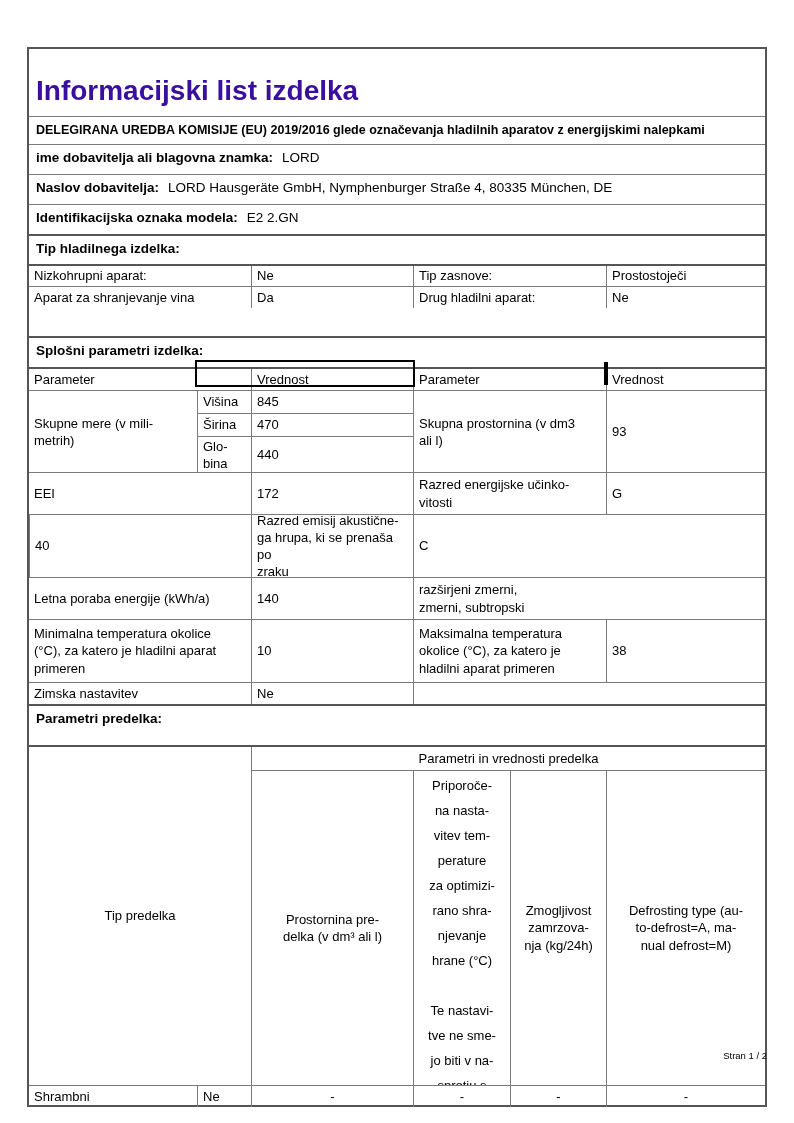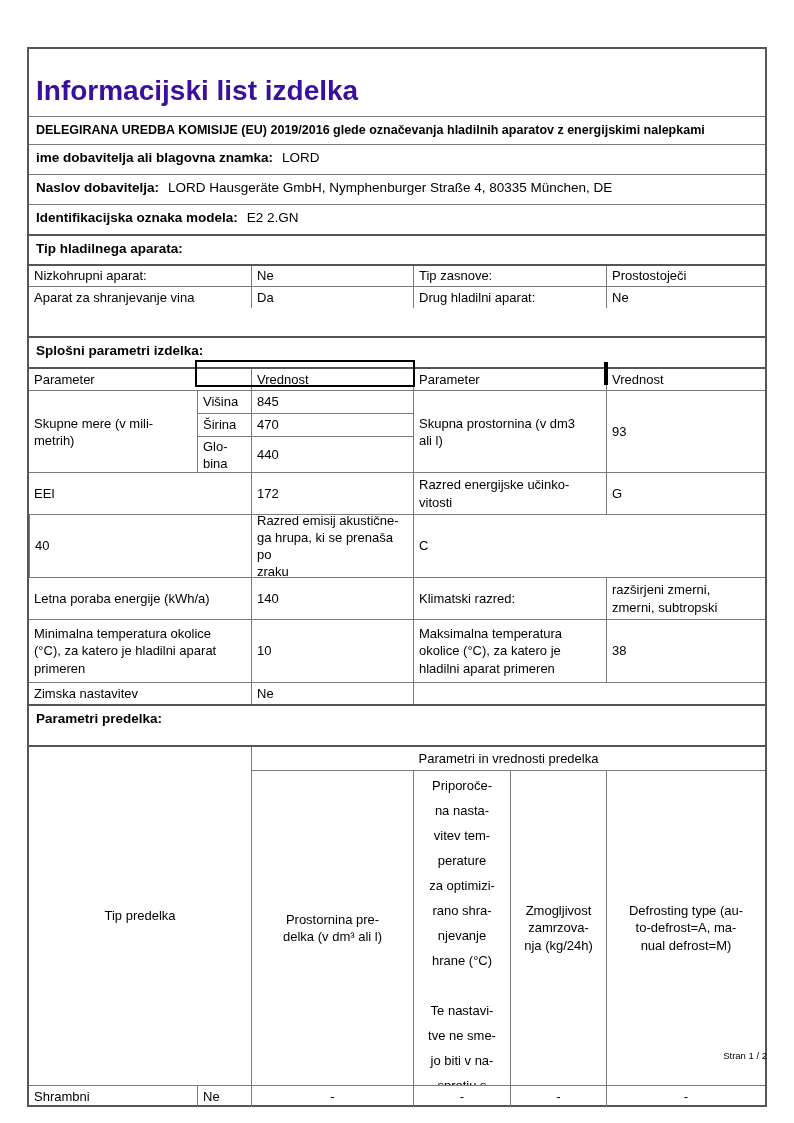--- a/index.html
+++ b/index.html
@@ -86,21 +86,21 @@
   </div>
   <div class="r kv">
     <span class="lbl">Naslov dobavitelja:</span>
     <span class="val">LORD Hausgeräte GmbH, Nymphenburger Straße 4, 80335 München, DE</span>
   </div>
   <div class="r kv">
     <span class="lbl">Identifikacijska oznaka modela:</span>
     <span class="val">E2 2.GN</span>
   </div>
 
-  <div class="r strong h" style="height:30px;">Tip hladilnega aparata:</div>
+  <div class="r strong h" style="height:30px;">Tip hladilnega izdelka:</div>
 
   <div class="r strong g4" style="height:22px;">
     <div class="c">Nizkohrupni aparat:</div>
     <div class="c bl">Ne</div>
     <div class="c bl">Tip zasnove:</div>
     <div class="c bl">Prostostoječi</div>
   </div>
   <div class="r g4" style="height:22px;">
     <div class="c">Aparat za shranjevanje vina</div>
     <div class="c bl">Da</div>
@@ -144,21 +144,20 @@
     <div class="c bl">40</div>
     <div class="c bl pre">Razred emisij akustične-
 ga hrupa, ki se prenaša po
 zraku</div>
     <div class="c bl">C</div>
   </div>
 
   <div class="r g4" style="height:42px;">
     <div class="c pre">Letna poraba energije (kWh/a)</div>
     <div class="c bl">140</div>
-    <div class="c bl pre">Klimatski razred:</div>
     <div class="c bl pre">razširjeni zmerni,
 zmerni, subtropski</div>
   </div>
 
   <div class="r g4" style="height:63px;">
     <div class="c pre">Minimalna temperatura okolice
 (°C), za katero je hladilni aparat
 primeren</div>
     <div class="c bl">10</div>
     <div class="c bl pre">Maksimalna temperatura

